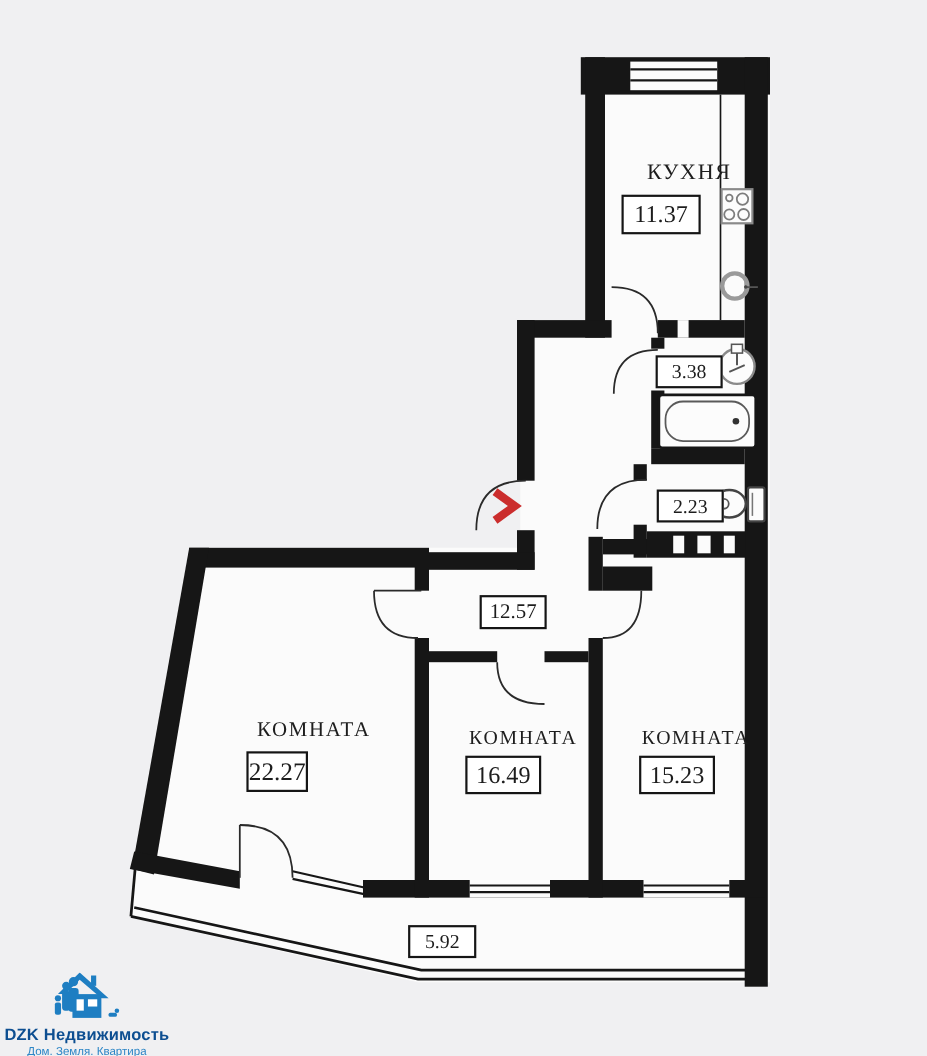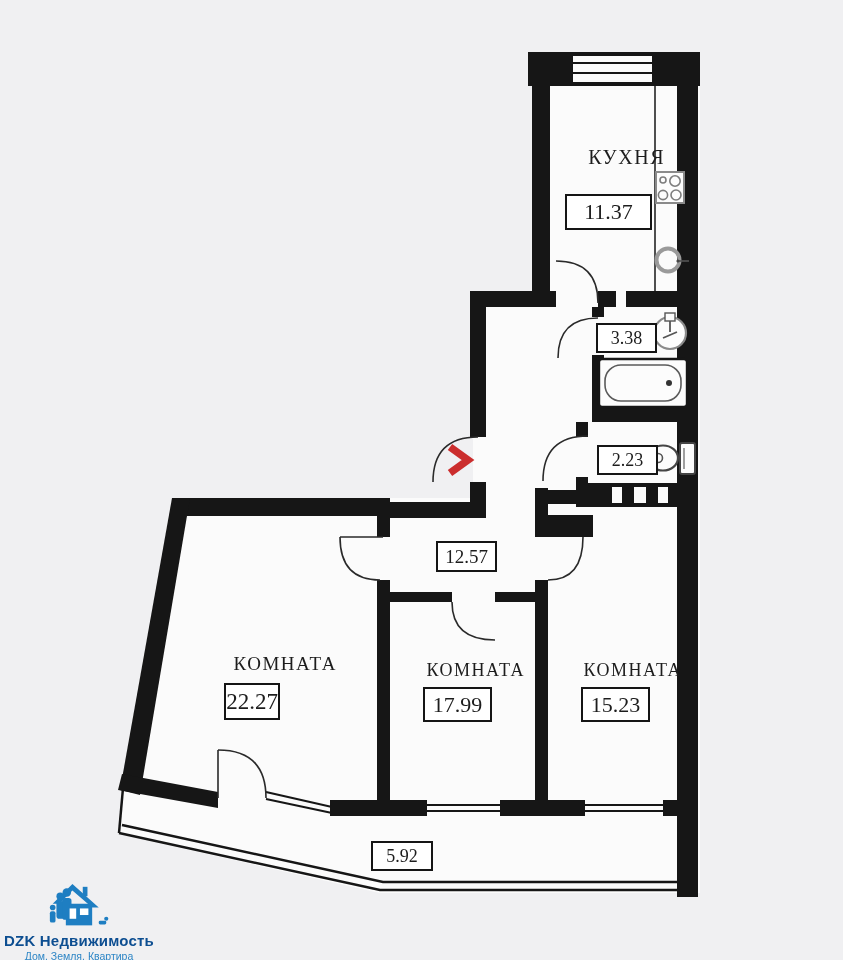--- a/index.html
+++ b/index.html
@@ -168,33 +168,33 @@
     </g>
     <g>
       <rect x="680" y="443" width="15" height="31" rx="2" fill="#fcfcfc" stroke="#444" stroke-width="2"></rect>
       <path d="M684,448 V469" stroke="#777" stroke-width="1.4"></path>
       <ellipse cx="663" cy="458" rx="15" ry="12.5" fill="#fcfcfc" stroke="#444" stroke-width="2.2"></ellipse>
       <circle cx="658" cy="458" r="4.5" fill="none" stroke="#555" stroke-width="1.6"></circle>
     </g>
   </svg>
 
   <div class="room-name" style="left:535px;top:146px;width:130px;font-size:20px;">КУХНЯ</div>
-  <div class="box-label" style="left:565px;top:194px;width:87px;height:36px;font-size:22px;">11.37</div>
+  <div class="box-label" style="left:565px;top:177px;width:72px;height:36px;font-size:22px;">11.37</div>
 
   <div class="box-label" style="left:596px;top:323px;width:61px;height:30px;font-size:18px;">3.38</div>
 
   <div class="box-label" style="left:597px;top:445px;width:61px;height:30px;font-size:18px;text-align:center;">2.23</div>
 
   <div class="box-label" style="left:436px;top:541px;width:61px;height:31px;font-size:19px;">12.57</div>
 
   <div class="room-name" style="left:207px;top:653px;width:130px;font-size:19px;">КОМНАТА</div>
   <div class="box-label" style="left:224px;top:683px;width:56px;height:37px;font-size:23px;">22.27</div>
 
   <div class="room-name" style="left:395px;top:660px;width:130px;font-size:18px;">КОМНАТА</div>
-  <div class="box-label" style="left:423px;top:687px;width:69px;height:35px;font-size:22px;">17.99</div>
+  <div class="box-label" style="left:423px;top:687px;width:69px;height:35px;font-size:22px;">16.49</div>
 
   <div class="room-name" style="left:552px;top:660px;width:130px;font-size:18px;">КОМНАТА</div>
   <div class="box-label" style="left:581px;top:687px;width:69px;height:35px;font-size:22px;">15.23</div>
 
   <div class="box-label" style="left:371px;top:841px;width:62px;height:30px;font-size:18px;">5.92</div>
 
 
   <div class="logo">
     <div class="logo-icon">
       <svg width="64" height="47" viewBox="0 0 64 50">

